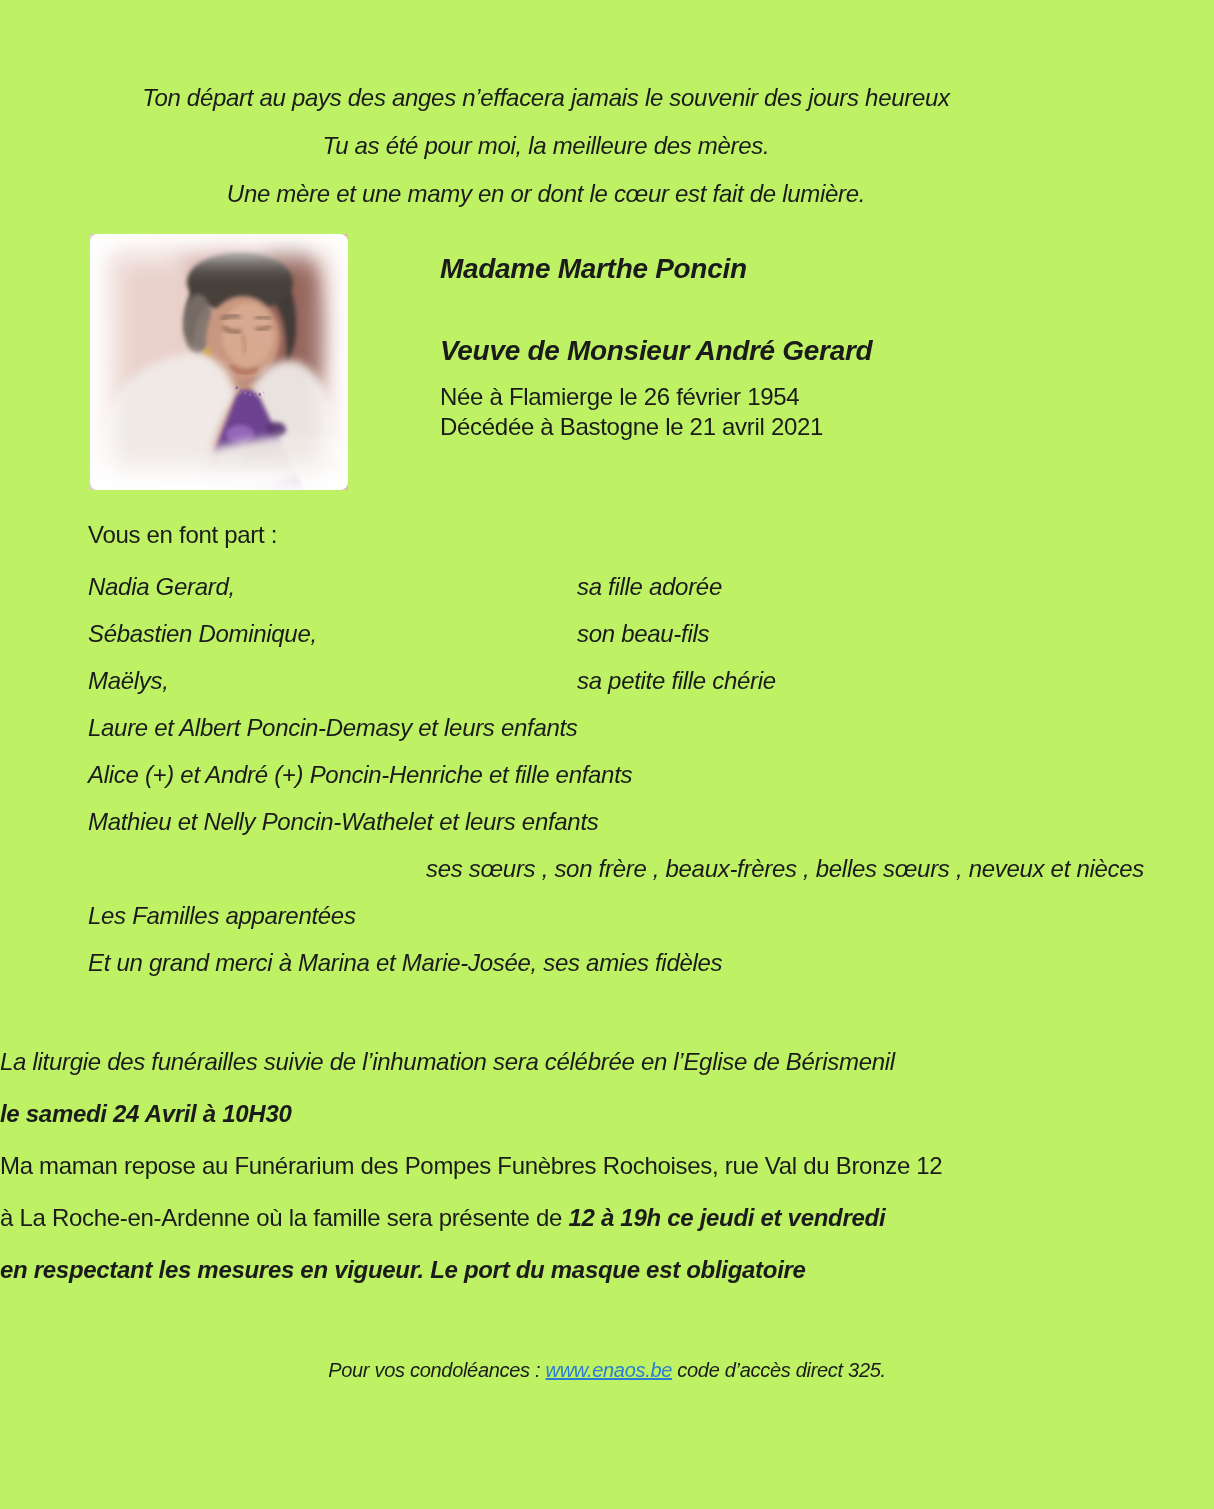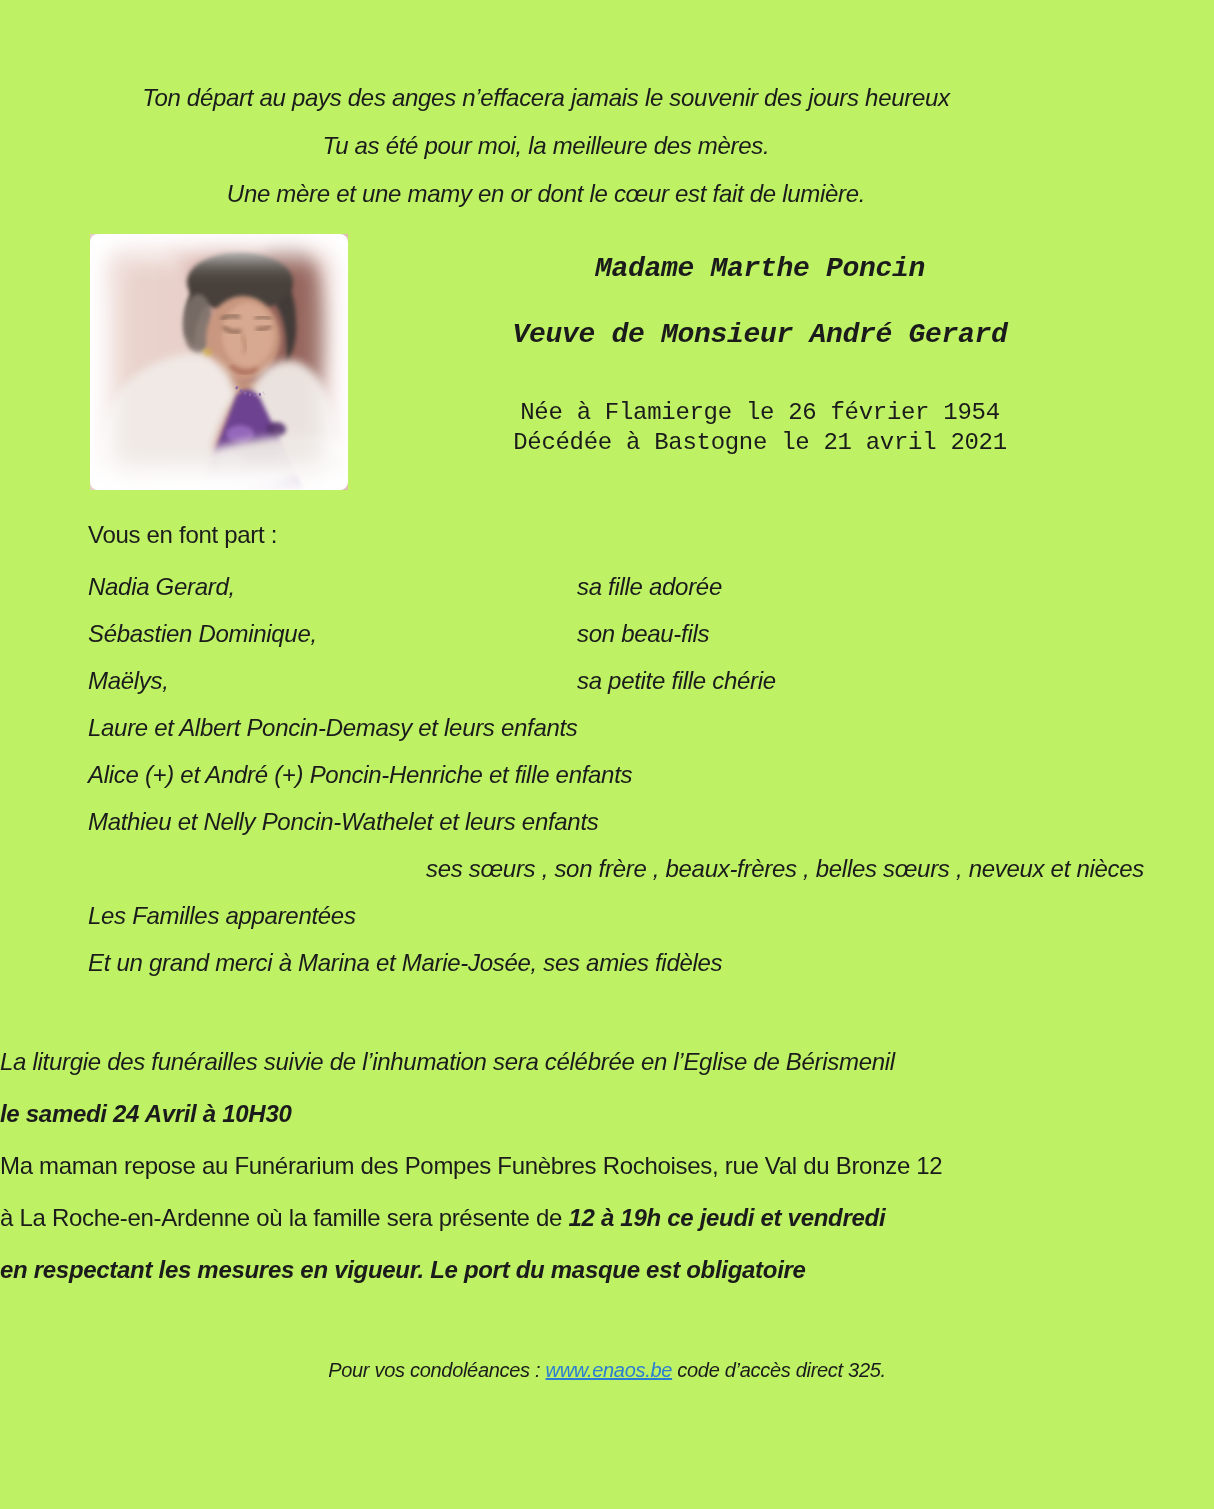--- a/index.html
+++ b/index.html
@@ -48,31 +48,29 @@
     border-radius: 8px;
     pointer-events: none;
   }
 
   
   .name-block {
     position: absolute;
     left: 440px;
     top: 252px;
     width: 640px;
-    text-align: center;
-    font-family: Liberation Mono, monospace;
   }
   .name-main, .name-sub {
     font-size: 28px;
     font-weight: bold;
     font-style: italic;
     line-height: 34px;
   }
-  .name-sub { margin-top: 32px; }
-  .born { margin-top: 46px; font-size: 24px; line-height: 30px; }
+  .name-sub { margin-top: 48px; }
+  .born { margin-top: 14px; font-size: 24px; line-height: 30px; }
   .died { font-size: 24px; line-height: 30px; }
 
   
   .intro {
     position: absolute;
     left: 88px;
     top: 520px;
     font-size: 24px;
     line-height: 30px;
   }

